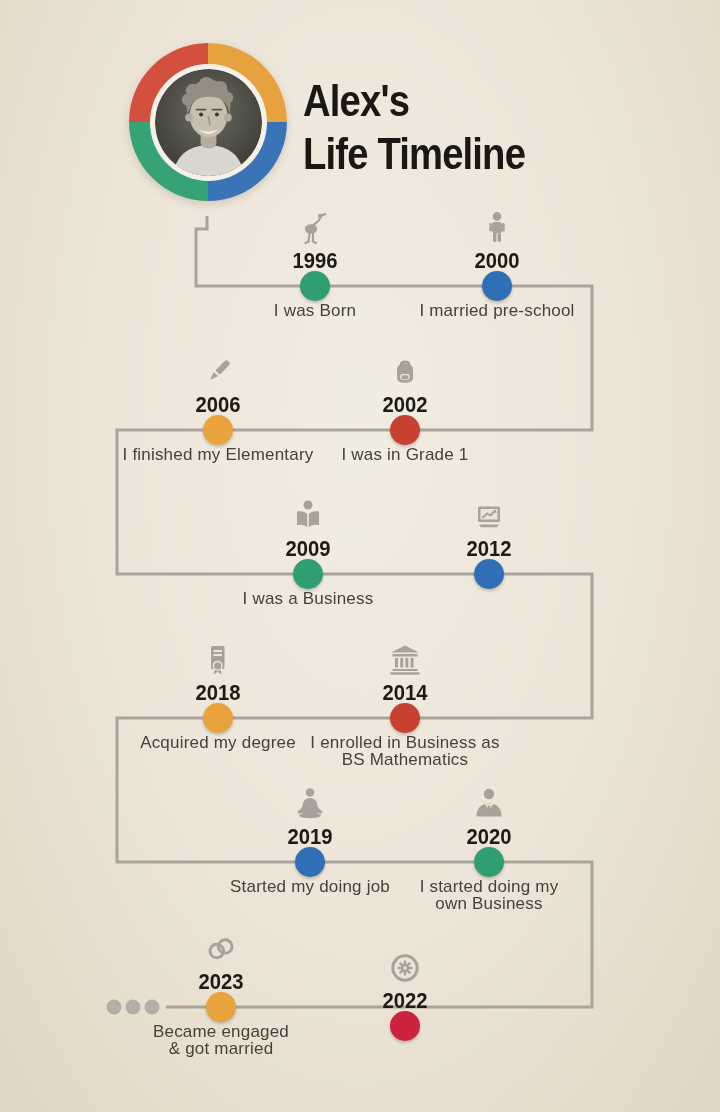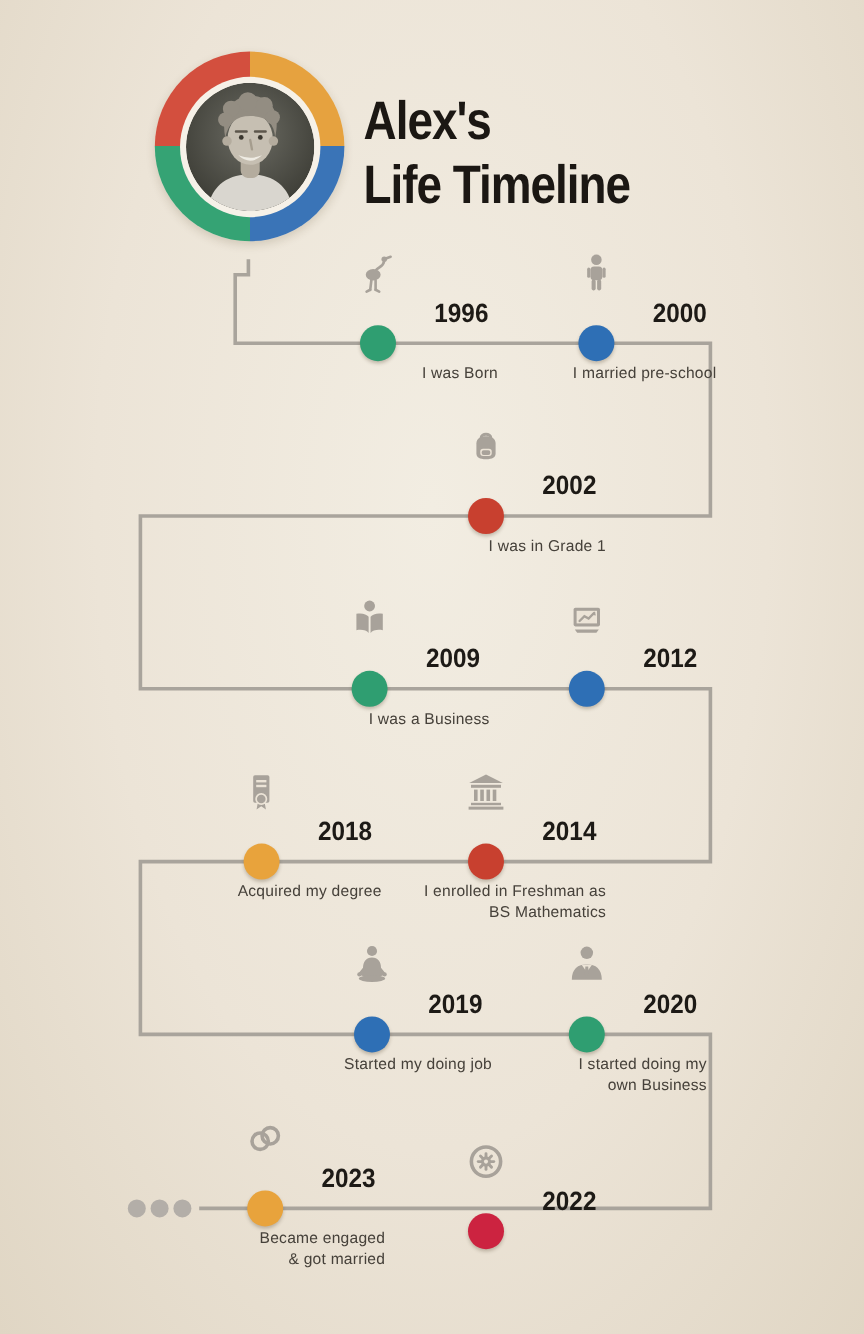--- a/index.html
+++ b/index.html
@@ -24,34 +24,34 @@
   .title{
     position:absolute;left:303px;top:74px;color:#1b1713;font-weight:bold;
     font-size:45px;line-height:53px;letter-spacing:-1px;
     transform:scaleX(.85);transform-origin:left top;white-space:nowrap;
   }
 
   
   .rail{position:absolute;left:0;top:0;}
 
   
-  .milestone{position:absolute;width:200px;height:132px;text-align:right;}
+  .milestone{position:absolute;width:200px;height:132px;text-align:center;}
   .m-icon{height:40px;display:flex;align-items:center;justify-content:center;margin-bottom:2px;}
   .m-icon svg{display:block;}
   .m-year{
     font-size:22px;line-height:22px;font-weight:bold;color:#1d1a16;
     transform:scaleX(.92);letter-spacing:0;
   }
   .m-dot{
     position:absolute;left:85px;top:63px;width:30px;height:30px;border-radius:50%;
     box-shadow:0 2px 3px rgba(60,45,20,.25);
   }
   .m-caption{
     position:absolute;top:94px;left:0;width:100%;
-    font-size:13px;line-height:17px;color:#46413a;letter-spacing:.2px;
+    font-size:17px;line-height:17px;color:#46413a;letter-spacing:.2px;
     white-space:pre-line;
   }
   .ic{fill:#a8a29a;}
   .ic-bg{fill:#ece4d7;}
   .ic-st{fill:none;stroke:#a8a29a;stroke-linecap:round;}
 </style>
 </head>
 <body>
 
 <div class="stage">
@@ -131,20 +131,34 @@
         <rect class="ic" x="23.1" y="13" width="2.6" height="8.5" rx="1.3"></rect>
         <rect class="ic" x="14" y="23" width="3.4" height="9" rx="1.5"></rect>
         <rect class="ic" x="18.6" y="23" width="3.4" height="9" rx="1.5"></rect>
       </svg>
     </div>
     <div class="m-year">2000</div>
     <div class="m-dot" style="background: rgb(46, 111, 181);"></div>
     <div class="m-caption">I married pre-school</div>
   </div>
 
+  <div class="milestone" style="left:118px;top:352px">
+    <div class="m-icon">
+      <svg width="36" height="36" viewBox="0 0 36 36">
+        <g transform="rotate(45 18 18)">
+          <rect class="ic" x="15" y="3" width="6" height="17" rx="3"></rect>
+          <path class="ic" d="M15 21 L21 21 L18 29 Z"></path>
+          <rect class="ic-bg" x="15" y="18.6" width="6" height="1.6"></rect>
+        </g>
+      </svg>
+    </div>
+    <div class="m-year">2006</div>
+    <div class="m-dot" style="background: rgb(232, 163, 60);"></div>
+    <div class="m-caption">I finished my Elementary</div>
+  </div>
 
   <div class="milestone" style="left:305px;top:352px">
     <div class="m-icon">
       <svg width="36" height="36" viewBox="0 0 36 36">
         <path class="ic-st" stroke-width="2.6" d="M14 11 C14 6.8 22 6.8 22 11"></path>
         <path class="ic" d="M10 15.5 C10 11.5 13.5 9.5 18 9.5 C22.5 9.5 26 11.5 26 15.5 L26 24 C26 27 23.5 28.8 18 28.8 C12.5 28.8 10 27 10 24 Z"></path>
         <rect class="ic-bg" x="13.2" y="20" width="9.6" height="6" rx="2.4"></rect>
         <rect class="ic" x="14.4" y="21.2" width="7.2" height="4" rx="1.6"></rect>
       </svg>
     </div>
@@ -204,21 +218,21 @@
         <rect class="ic" x="8" y="16" width="3" height="9.5"></rect>
         <rect class="ic" x="13.2" y="16" width="3" height="9.5"></rect>
         <rect class="ic" x="18.4" y="16" width="3" height="9.5"></rect>
         <rect class="ic" x="23.6" y="16" width="3" height="9.5"></rect>
         <rect class="ic" x="5.5" y="27" width="25" height="2"></rect>
         <rect class="ic" x="3.5" y="30.2" width="29" height="2.5"></rect>
       </svg>
     </div>
     <div class="m-year">2014</div>
     <div class="m-dot" style="background: rgb(200, 64, 47);"></div>
-    <div class="m-caption">I enrolled in Freshman as
+    <div class="m-caption">I enrolled in Business as
 BS Mathematics</div>
   </div>
 
   <div class="milestone" style="left:210px;top:784px">
     <div class="m-icon">
       <svg width="36" height="36" viewBox="0 0 36 36">
         <circle class="ic" cx="18" cy="6.5" r="4.2"></circle>
         <path class="ic" d="M18 12 C13 12 10.5 16 10.5 20.5 L6.5 25.5 C9 27.5 13 28.6 18 28.6 C23 28.6 27 27.5 29.5 25.5 L25.5 20.5 C25.5 16 23 12 18 12 Z"></path>
         <ellipse class="ic" cx="18" cy="29.5" rx="11" ry="2.8"></ellipse>
         <circle class="ic" cx="7.5" cy="26" r="1.8"></circle>

